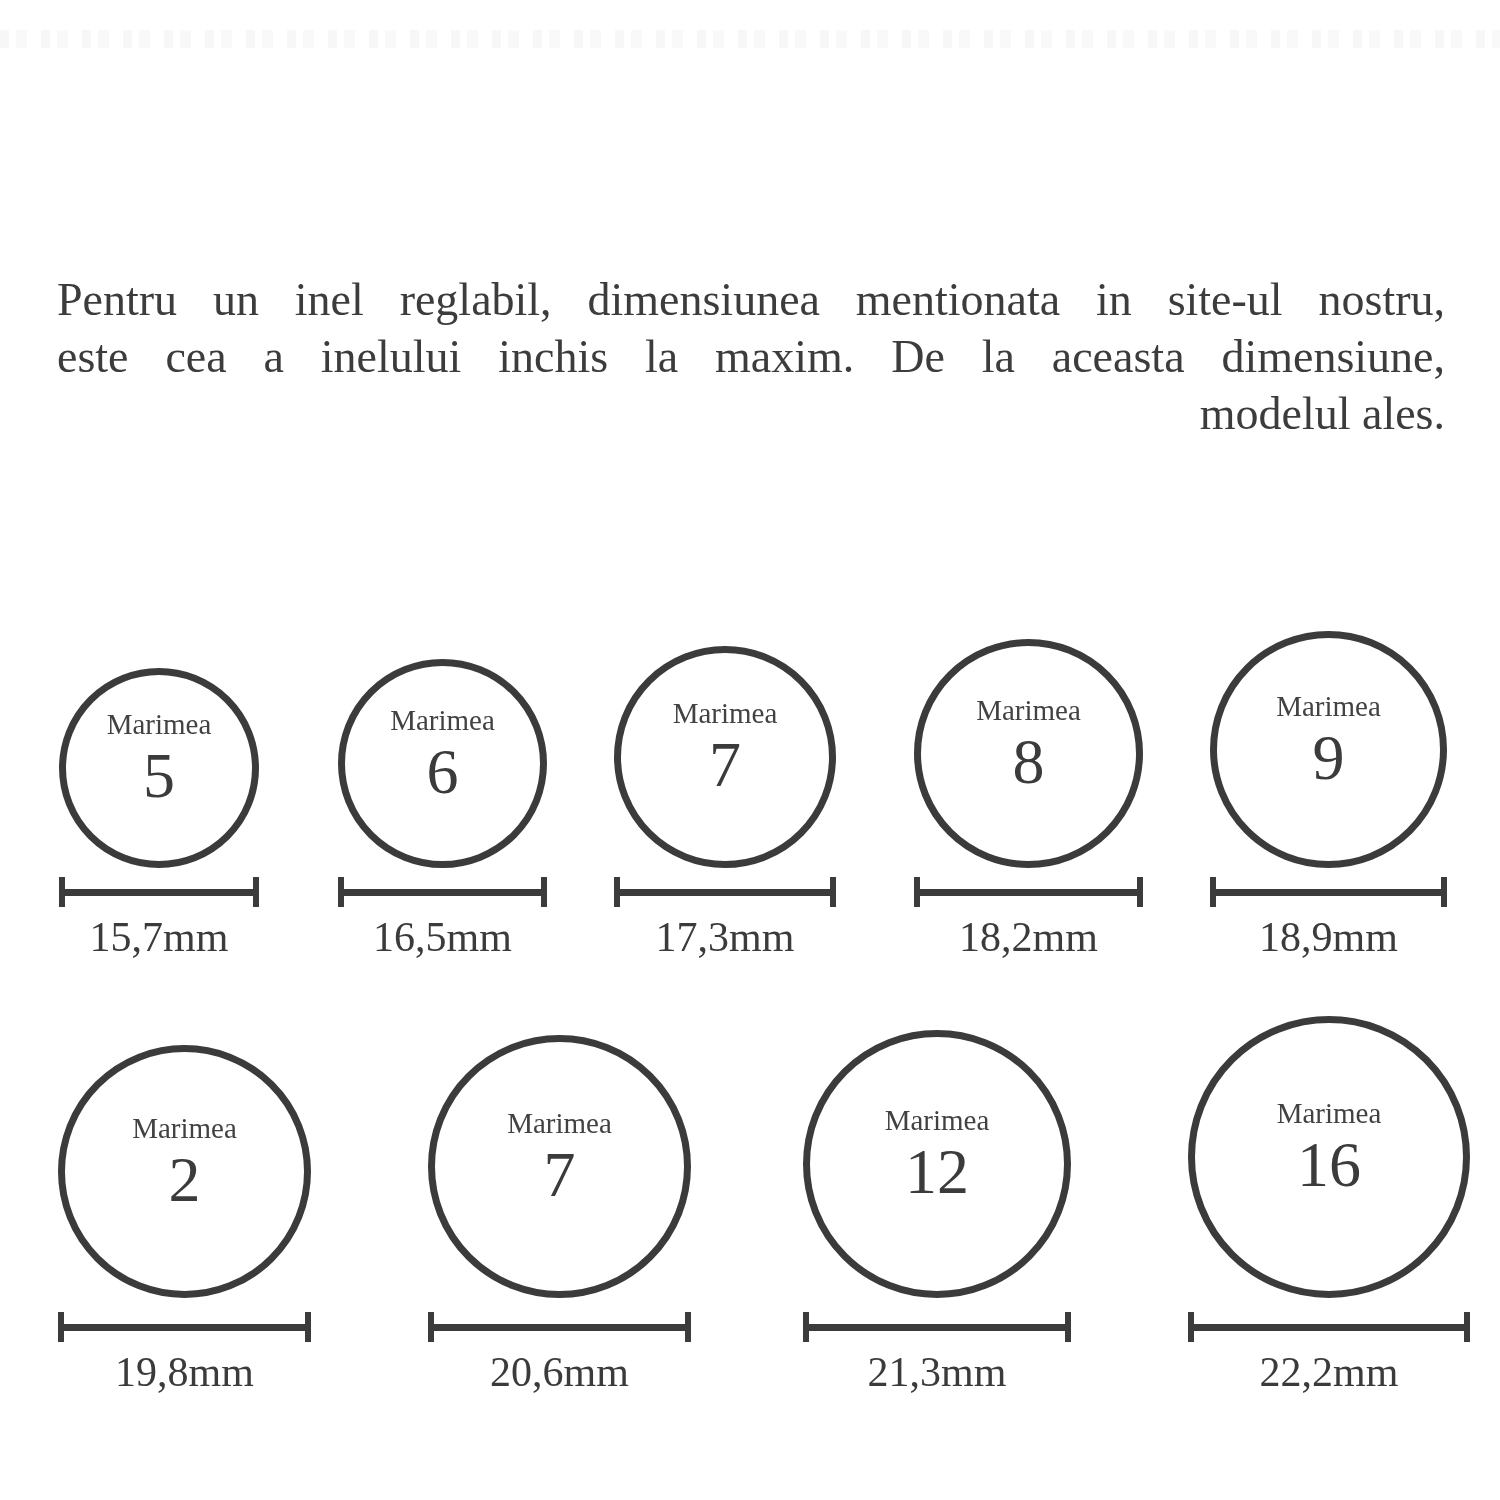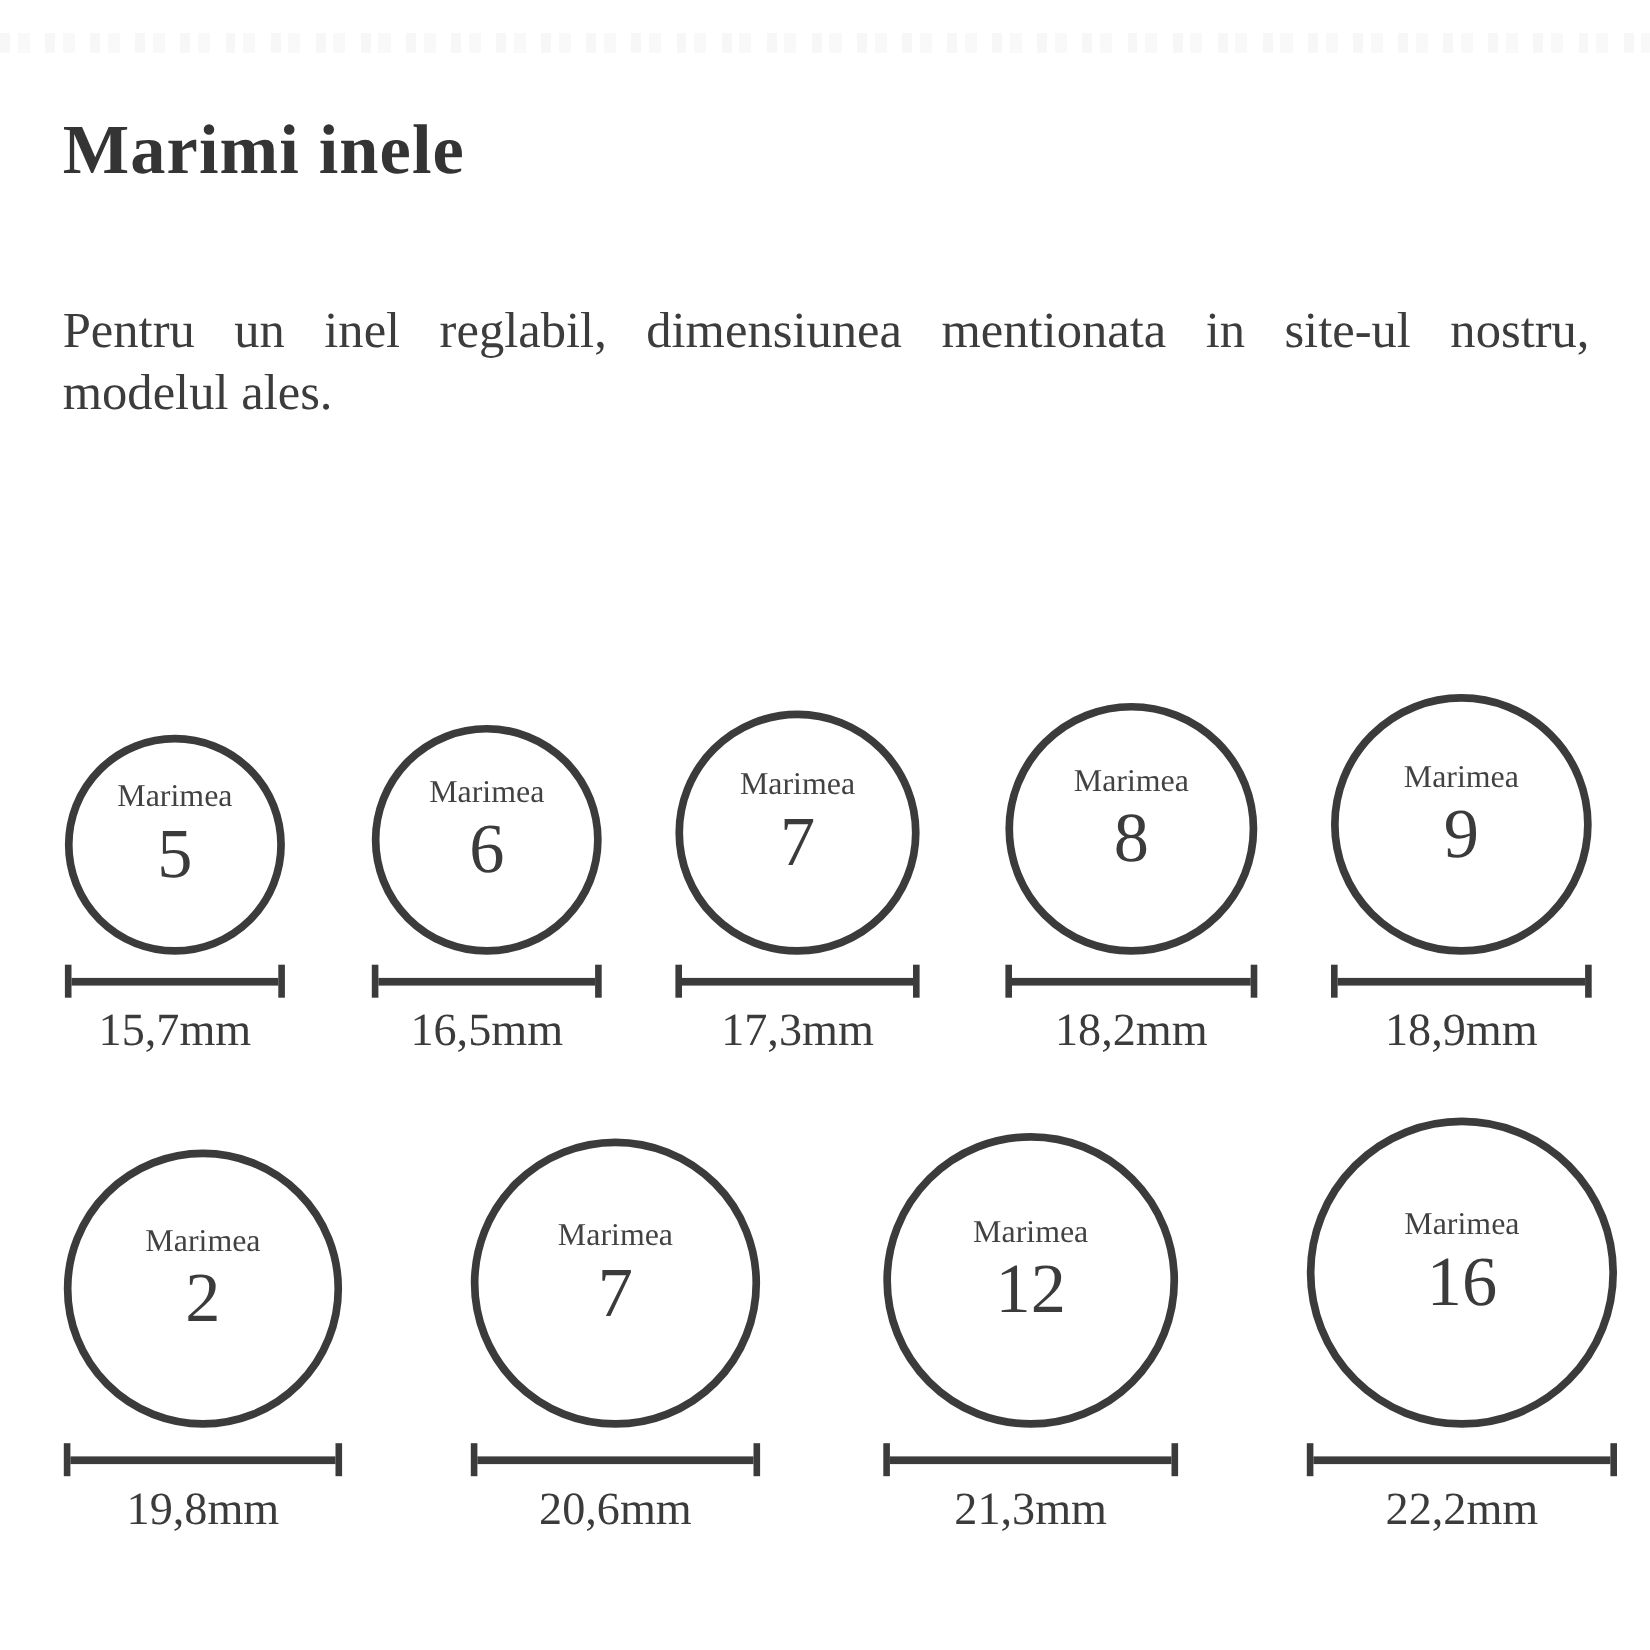--- a/index.html
+++ b/index.html
@@ -46,21 +46,21 @@
     color: #3c3c3c;
   }
   .jline {
     display: block;
     text-align: justify;
     text-align-last: justify;
     white-space: nowrap;
   }
   .jline-last {
     display: block;
-    text-align: left;
+    text-align: right;
   }
 
   
   .fig {
     position: absolute;
     display: flex;
     flex-direction: column;
     align-items: center;
   }
   .circle {
@@ -106,24 +106,24 @@
     white-space: nowrap;
   }
 </style>
 </head>
 <body>
 
 <div class="page">
 
   <div class="top-noise"></div>
 
-  <h1 class="title">Marimi inele</h1>
 
   <div class="intro">
     <span class="jline">Pentru un inel reglabil, dimensiunea mentionata in site-ul nostru,</span>
+    <span class="jline">este cea a inelului inchis la maxim. De la aceasta dimensiune,</span>
     <span class="jline-last">modelul ales.</span>
   </div>
 
   <div class="fig r1" style="left:59px;  top:668px; width:200px;">
     <div class="circle" style="height:200px;">
       <div class="circle-text">
         <div class="marimea">Marimea</div>
         <div class="num">5</div>
       </div>
     </div>

